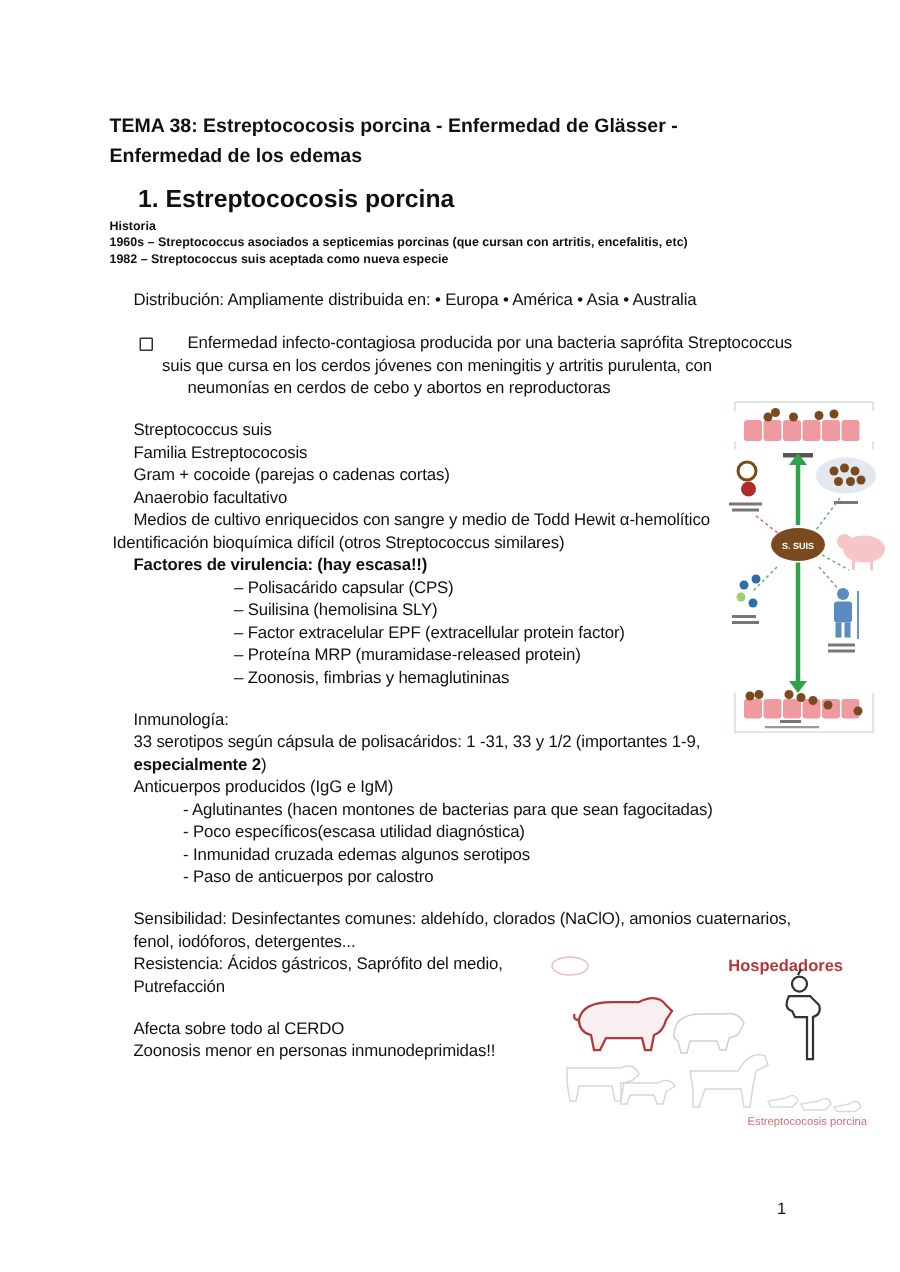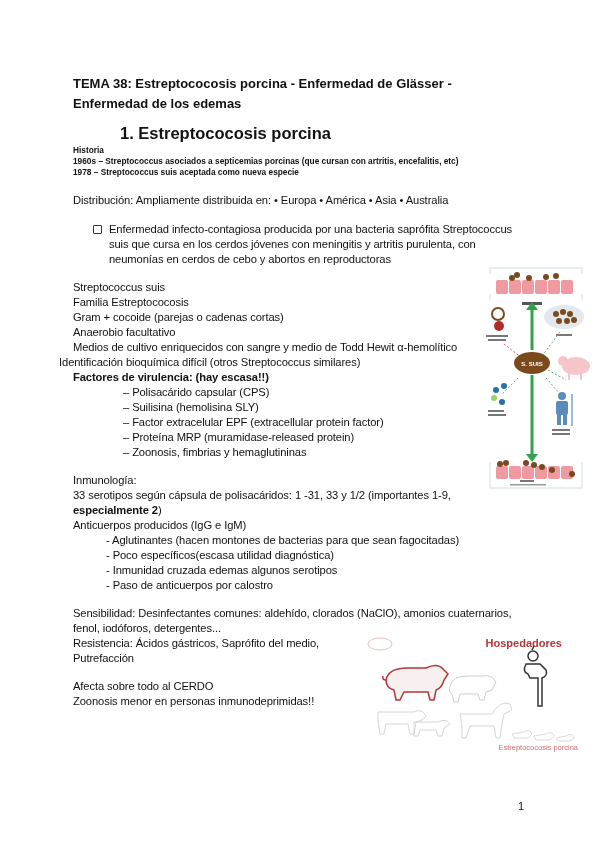--- a/index.html
+++ b/index.html
@@ -1,47 +1,47 @@
 <!DOCTYPE html>
 <html><head>
   <meta charset="utf-8">
   <style>
     html, body { margin: 0; padding: 0; background: #ffffff; }
     body { width: 600px; height: 848px; position: relative; overflow: hidden;
       font-family: "Liberation Sans", sans-serif; color: #111; }
     .abs { position: absolute; }
-    .t { font-size: 11.2px; line-height: 15px; white-space: nowrap; letter-spacing: -0.1px; }
+    .t { font-size: 11.2px; line-height: 15px; white-space: nowrap; letter-spacing: -0.1px; margin-left: 16px; }
     .small { font-size: 8.3px; line-height: 12px; white-space: nowrap; font-weight: bold; }
     h1 { margin: 0; font-size: 13px; line-height: 22px; font-weight: bold; }
     h2 { margin: 0; font-size: 16.5px; line-height: 22px; font-weight: bold; }
     .b { font-weight: bold; }
     .cb { display: inline-block; width: 9px; height: 9px; border: 1.3px solid #333; box-sizing: border-box; border-radius: 1px; }
-    .indent1 { left: 123px; }
+    .indent1 { left: 140px; }
     .indent2 { left: 106px; }
     .diag { left: 482px; top: 262px; width: 108px; height: 228px; }
     .hosp { left: 352px; top: 628px; width: 238px; height: 125px; }
     .pagenum { left: 518px; top: 800px; font-size: 11px; }
   </style>
 </head>
 <body>
 
 <h1 class="abs" style="left:73px; top:73px;">TEMA 38: Estreptococosis porcina - Enfermedad de Glässer -</h1>
 <h1 class="abs" style="left:73px; top:93px;">Enfermedad de los edemas</h1>
 
-<h2 class="abs" style="left:92px; top:122px;margin-left:28px;">1.  Estreptococosis porcina</h2>
+<h2 class="abs" style="left:92px; top:122px;">1.  Estreptococosis porcina</h2>
 
 <div class="abs small b" style="left:73px; top:144px; font-weight:bold;">Historia</div>
 <div class="abs small" style="left:73px; top:155px;">1960s – Streptococcus asociados a septicemias porcinas (que cursan con artritis, encefalitis, etc)</div>
-<div class="abs small" style="left:73px; top:166px;">1978 – Streptococcus suis aceptada como nueva especie</div>
+<div class="abs small" style="left:73px; top:166px;">1982 – Streptococcus suis aceptada como nueva especie</div>
 
 <div class="abs t" style="left:73px; top:193px;">Distribución:  Ampliamente distribuida en:  • Europa • América • Asia  • Australia</div>
 
 <span class="abs cb" style="left:93px; top:225px;"></span>
 <div class="abs t" style="left:109px; top:222px;">Enfermedad infecto-contagiosa producida por una bacteria saprófita Streptococcus</div>
-<div class="abs t" style="left:109px; top:237px;text-align:center;">suis que cursa en los cerdos jóvenes con meningitis y artritis purulenta, con</div>
+<div class="abs t" style="left:92px; top:237px;text-align:center;">suis que cursa en los cerdos jóvenes con meningitis y artritis purulenta, con</div>
 <div class="abs t" style="left:109px; top:252px;">neumonías en cerdos de cebo y abortos en reproductoras</div>
 
 <div class="abs t" style="left:73px; top:280px;">Streptococcus suis</div>
 <div class="abs t" style="left:73px; top:295px;">Familia Estreptococosis</div>
 <div class="abs t" style="left:73px; top:310px;">Gram  + cocoide (parejas o cadenas cortas)</div>
 <div class="abs t" style="left:73px; top:325px;">Anaerobio facultativo</div>
 <div class="abs t" style="left:73px; top:340px;">Medios de cultivo enriquecidos con sangre y medio de Todd Hewit α-hemolítico</div>
 <div class="abs t" style="left:59px; top:355px;">Identificación bioquímica difícil (otros Streptococcus similares)</div>
 
 <div class="abs t b" style="left:73px; top:370px;">Factores de virulencia: (hay escasa!!)</div>

